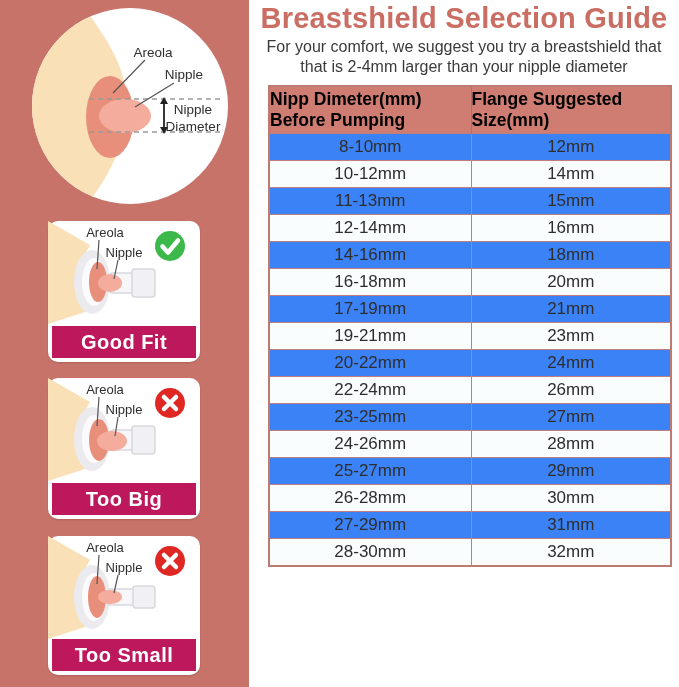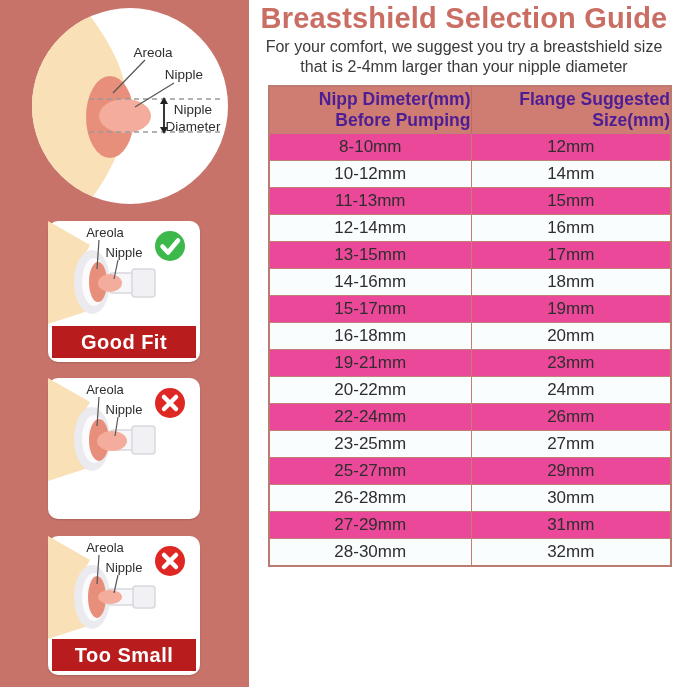--- a/index.html
+++ b/index.html
@@ -13,44 +13,44 @@
   .anatomy-circle{position:absolute;left:31px;top:7px;width:198px;height:198px;}
   .fit-card{
     position:absolute;left:48px;width:152px;height:141px;background:#ffffff;
     border-radius:10px;box-shadow:0 1px 2px rgba(0,0,0,.15);
   }
   #card-good{top:221px;}
   #card-big{top:378px;}
   #card-small{top:536px;height:139px;}
   .card-diagram{position:absolute;left:0;top:0;width:152px;height:103px;}
   .card-bar{
-    position:absolute;left:4px;right:4px;bottom:4px;height:32px;background:#b91c1c;
+    position:absolute;left:4px;right:4px;bottom:4px;height:32px;background:#be185d;
     border-radius:0;display:flex;align-items:center;justify-content:center;
     color:#ffffff;font-weight:bold;font-size:20px;letter-spacing:.5px;
   }
   .main{position:absolute;left:249px;top:0;width:430px;height:687px;background:#ffffff;}
   .page-title{
     margin:1px 0 0 0;text-align:center;font-size:29px;line-height:34px;
     font-weight:bold;color:#ca6e64;letter-spacing:.2px;
   }
   .page-subtitle{
     text-align:center;font-size:16px;line-height:20px;color:#3a3a3a;margin-top:2px;
   }
   table.size-table{
     position:absolute;left:19px;top:85px;width:402px;border-collapse:collapse;
     border:2px solid #bd7a70;table-layout:fixed;
   }
   .size-table th{
-    background:#cf7c72;color:#4c1d95;font-size:17.5px;font-weight:bold;
-    height:46px;line-height:21px;padding:0;text-align:right;
+    background:#cf7c72;color:#000000;font-size:17.5px;font-weight:bold;
+    height:46px;line-height:21px;padding:0;text-align:left;
   }
   .size-table th + th{border-left:1px solid #b96c61;margin-top:28px;}
   .size-table td{
     height:26px;padding:0;text-align:center;font-size:17px;color:#2e2e2e;
-    border:1px solid #c08078;background:#ec4899;
+    border:1px solid #c08078;background:#3b82f6;
   }
   .size-table tbody tr:nth-child(even) td{background:#fafdfe;}
   svg text{font-family:"Liberation Sans",sans-serif;}
 </style>
 </head>
 <body>
 
 <div class="sidebar">
 
   <div class="anatomy-circle">
@@ -121,20 +121,23 @@
         <line x1="70" y1="39" x2="67" y2="58" stroke="#555555" stroke-width="1.2"></line>
         <text x="57" y="16" text-anchor="middle" font-size="13" fill="#2e2e2e">Areola</text>
         <text x="76" y="36" text-anchor="middle" font-size="13" fill="#2e2e2e">Nipple</text>
         <g>
           <circle cx="122" cy="25" r="15" fill="#df2824"></circle>
           <line x1="116" y1="19" x2="128" y2="31" stroke="#ffffff" stroke-width="4.5" stroke-linecap="round"></line>
           <line x1="128" y1="19" x2="116" y2="31" stroke="#ffffff" stroke-width="4.5" stroke-linecap="round"></line>
         </g>
       </svg>
     </div>
+    <div class="card-bar">
+      <span>Too Big</span>
+    </div>
   </div>
 
   <div class="fit-card" id="card-small">
     <div class="card-diagram">
       <svg width="152" height="103" viewBox="0 0 152 103">
         <path d="M0,0 L42,24 C29,46 29,66 40,90 L0,103 Z" fill="#f9e0b6"></path>
         <ellipse cx="44" cy="61" rx="18" ry="32" fill="#eaeaef"></ellipse>
         <ellipse cx="46" cy="61" rx="12" ry="24" fill="#fbfbfd"></ellipse>
         <ellipse cx="49" cy="61" rx="9" ry="21" fill="#e78f7b"></ellipse>
         <rect x="60" y="53" width="26" height="16" rx="2" fill="#f7f7fa" stroke="#d8d8de" stroke-width="1.5"></rect>
@@ -154,21 +157,21 @@
     <div class="card-bar">
       <span>Too Small</span>
     </div>
   </div>
 
 </div>
 
 <div class="main">
   <div class="page-title">Breastshield Selection Guide</div>
   <div class="page-subtitle">
-    <div>For your comfort, we suggest you try a breastshield size</div>
+    <div>For your comfort, we suggest you try a breastshield that</div>
     <div>that is 2-4mm larger than your nipple diameter</div>
   </div>
 
   <table class="size-table">
     <colgroup>
         <col style="width:202px">
         <col style="width:200px">
       </colgroup>
     <thead>
       <tr>
@@ -193,50 +196,50 @@
         </tr>
         <tr>
           <td>11-13mm</td>
           <td>15mm</td>
         </tr>
         <tr>
           <td>12-14mm</td>
           <td>16mm</td>
         </tr>
         <tr>
-          <td>13-15mm</td>
-          <td>17mm</td>
-        </tr>
-        <tr>
           <td>14-16mm</td>
           <td>18mm</td>
         </tr>
         <tr>
-          <td>15-17mm</td>
-          <td>19mm</td>
-        </tr>
-        <tr>
           <td>16-18mm</td>
           <td>20mm</td>
         </tr>
         <tr>
+          <td>17-19mm</td>
+          <td>21mm</td>
+        </tr>
+        <tr>
           <td>19-21mm</td>
           <td>23mm</td>
         </tr>
         <tr>
           <td>20-22mm</td>
           <td>24mm</td>
         </tr>
         <tr>
           <td>22-24mm</td>
           <td>26mm</td>
         </tr>
         <tr>
           <td>23-25mm</td>
           <td>27mm</td>
+        </tr>
+        <tr>
+          <td>24-26mm</td>
+          <td>28mm</td>
         </tr>
         <tr>
           <td>25-27mm</td>
           <td>29mm</td>
         </tr>
         <tr>
           <td>26-28mm</td>
           <td>30mm</td>
         </tr>
         <tr>

